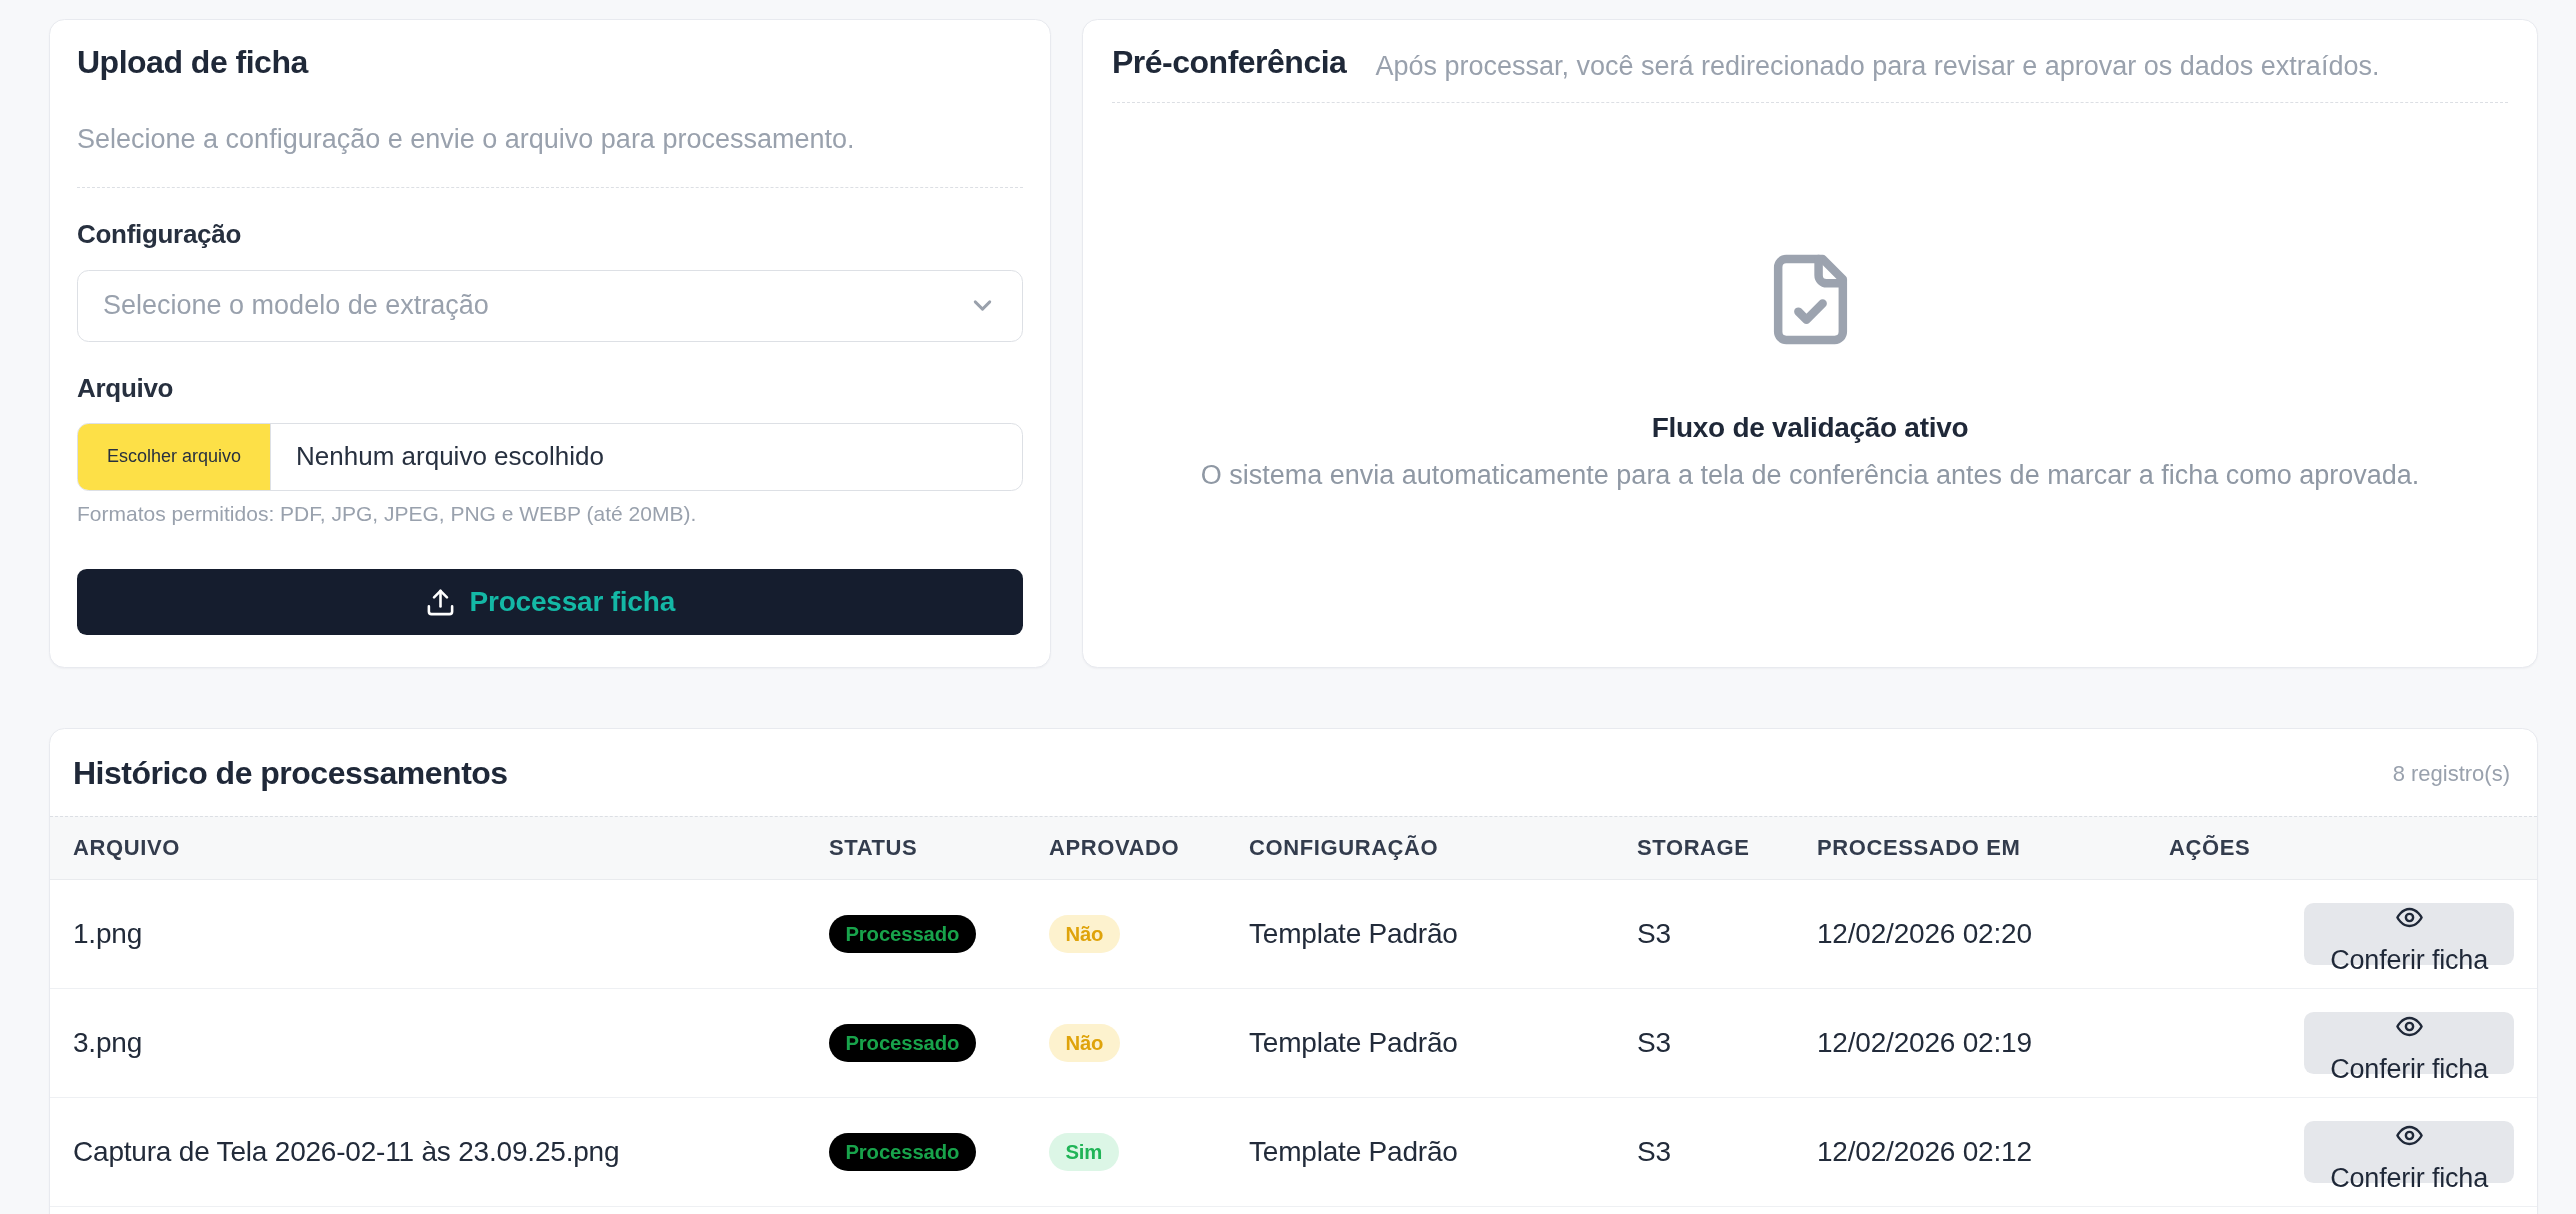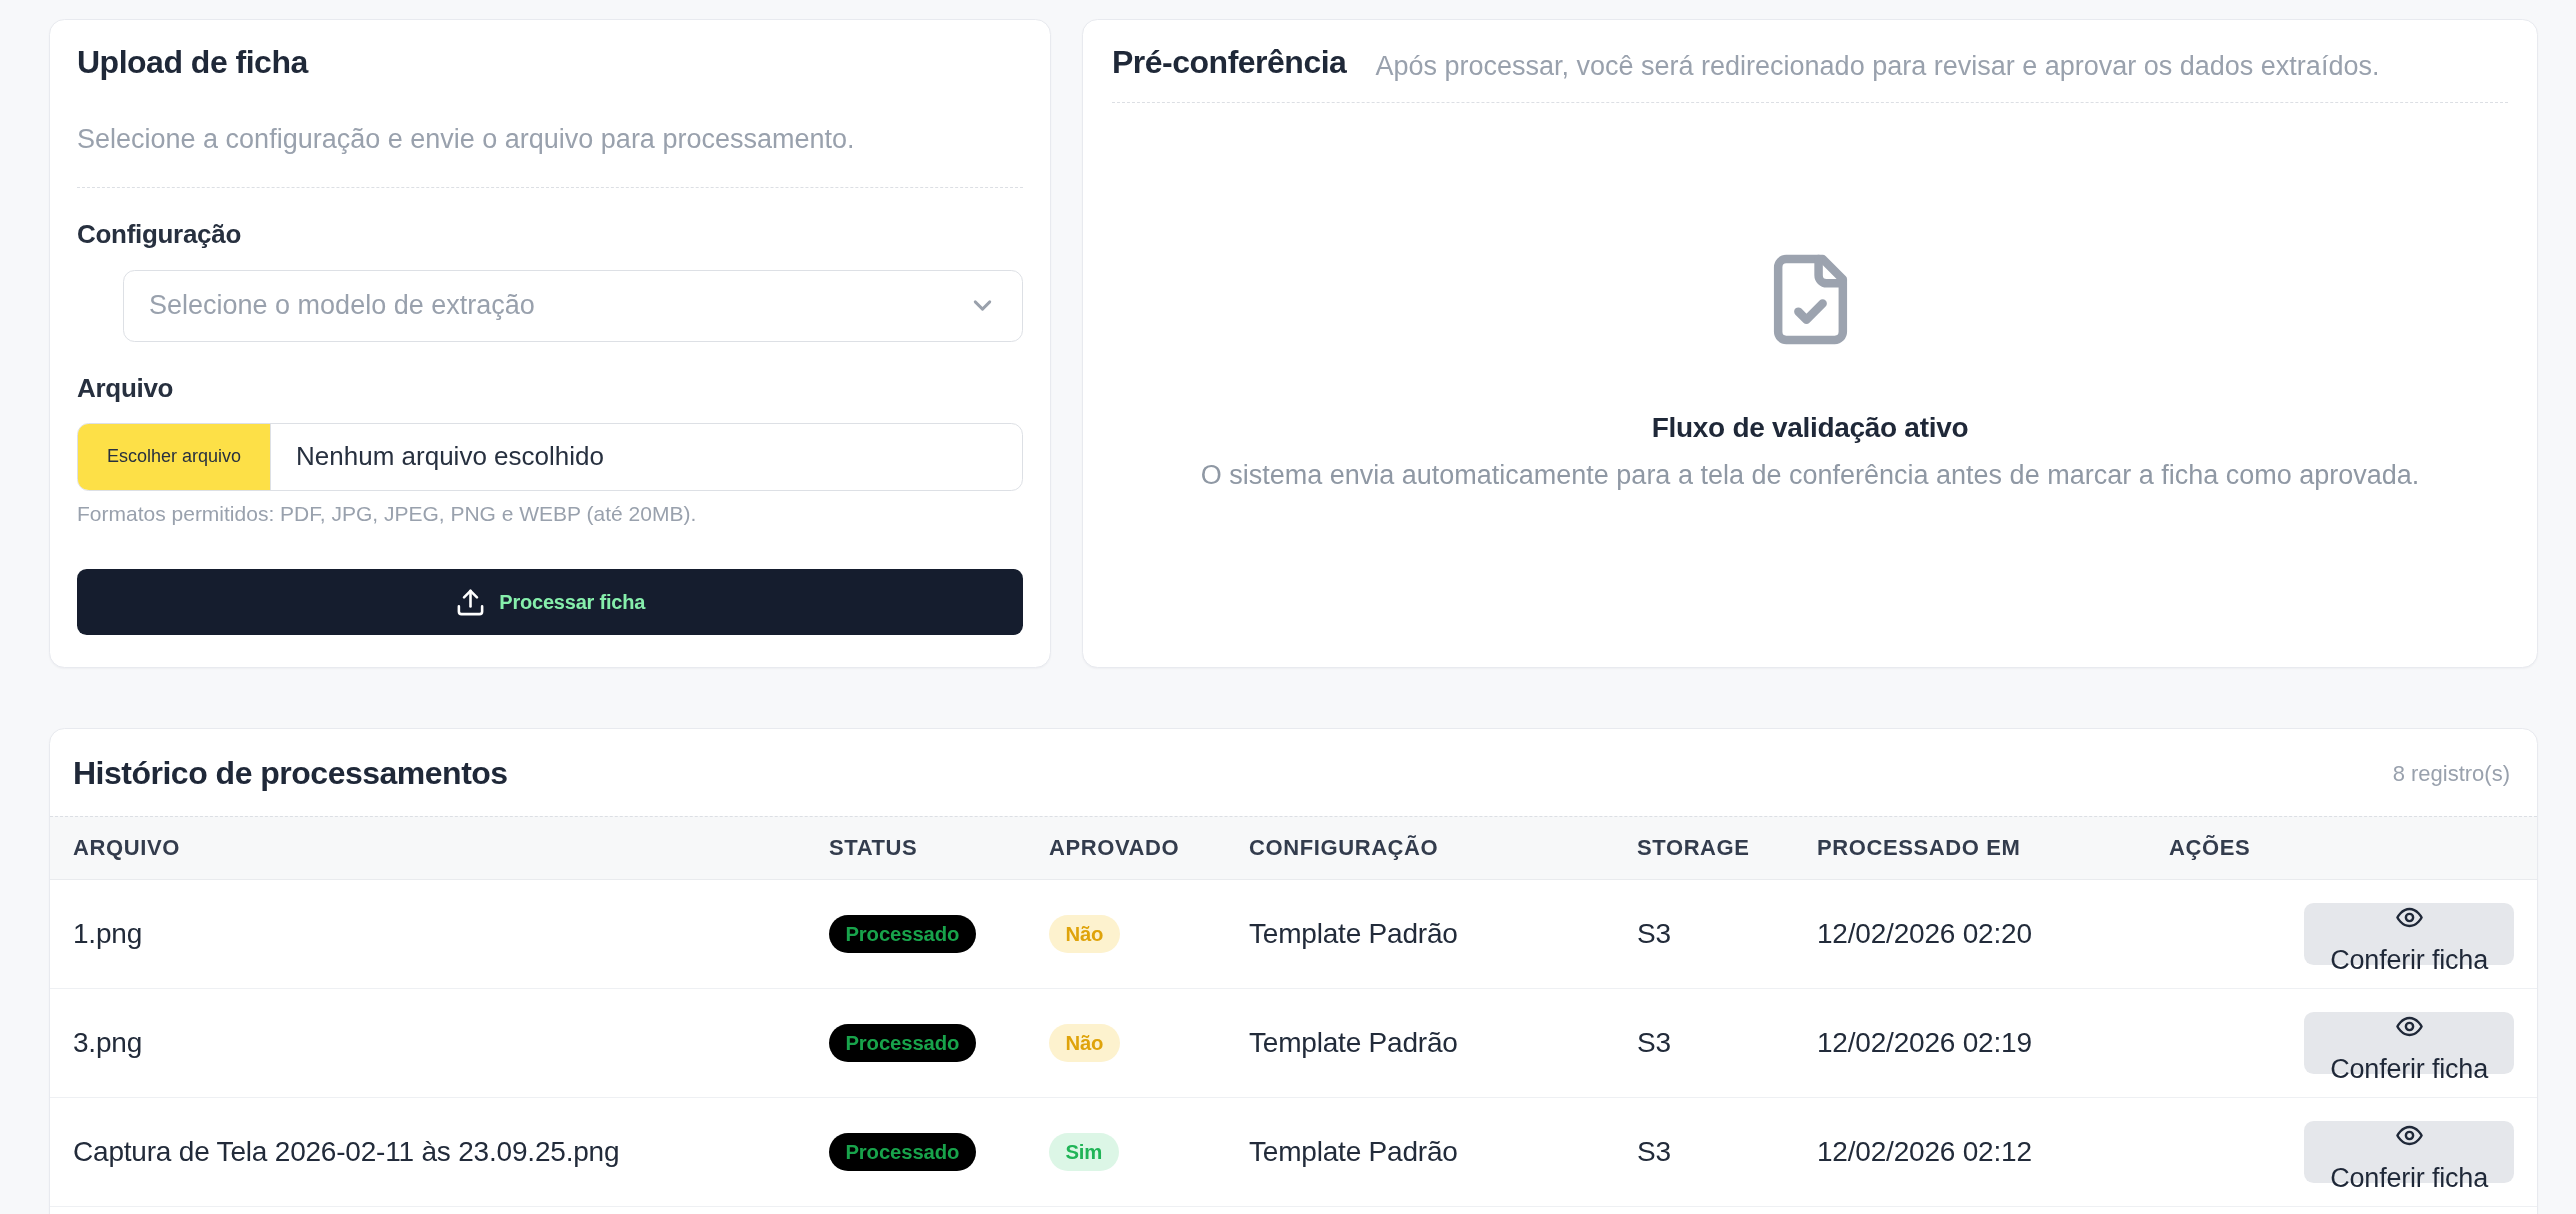--- a/index.html
+++ b/index.html
@@ -20,37 +20,37 @@
   }
   
   .upload-card{ width:1002px; height:649px; padding:23px 27px 29px; flex:0 0 auto; }
   .card-title{ font-size:32px; font-weight:bold; letter-spacing:-0.5px; color:#1f2838; line-height:39px; }
   .card-sub{ font-size:27px; color:#99a1ad; margin-top:41px; line-height:33px; }
   .dashed-hr{ border:0; border-top:1.9px dashed #dcdfe4; margin-top:31px; }
   .field-label{ font-size:26px; font-weight:bold; letter-spacing:-0.3px; color:#27303f; margin-top:31px; }
   .select{
     margin-top:19.3px; height:72px; border:1px solid #dde0e5; border-radius:11.6px;
     background:#fff; display:flex; align-items:center; justify-content:space-between;
-    padding:0 25px; cursor:pointer;margin-left:46px;
+    padding:0 25px; cursor:pointer;
   }
   .select .placeholder{ font-size:27px; color:#99a1ad; }
   .file-control{
     margin-top:19.3px; height:68px; border:1px solid #dde0e5; border-radius:11.6px;
     background:#fff; display:flex; align-items:stretch; overflow:hidden;
   }
   .file-btn{
     background:#fde047; border:0; border-right:1px solid #dde0e5;
     font-family:inherit; font-size:18px; color:#27303f;
     padding:0 29px; display:flex; align-items:center; cursor:pointer; white-space:nowrap;
   }
   .file-name{ display:flex; align-items:center; padding:0 25px; font-size:26px; color:#27303f; }
   .hint{ font-size:21px; color:#99a1ad; margin-top:11.6px; }
   .process-btn{
     margin-top:43px; width:100%; height:66px; border:0; border-radius:9.7px;
-    background:#151d2e; color:#86efac; font-family:inherit; font-size:20px; font-weight:bold;
+    background:#151d2e; color:#14b8a6; font-family:inherit; font-size:28px; font-weight:bold;
     letter-spacing:-0.2px; display:flex; align-items:center; justify-content:center; gap:13.5px;
     cursor:pointer;
   }
   
   .pre-card{ flex:1 1 auto; height:649px; padding:23px 29px 27px; display:flex; flex-direction:column; }
   .pre-head{ display:flex; align-items:flex-end; gap:29px; }
   .pre-head .card-sub-inline{ font-size:27px; color:#99a1ad; }
   .pre-card .dashed-hr{ margin-top:19.3px; }
   .pre-body{ flex:1; display:flex; flex-direction:column; align-items:center; justify-content:center; text-align:center; }
   .empty-title{ font-size:28px; font-weight:bold; letter-spacing:-0.3px; color:#1f2838; margin-top:64px; }

